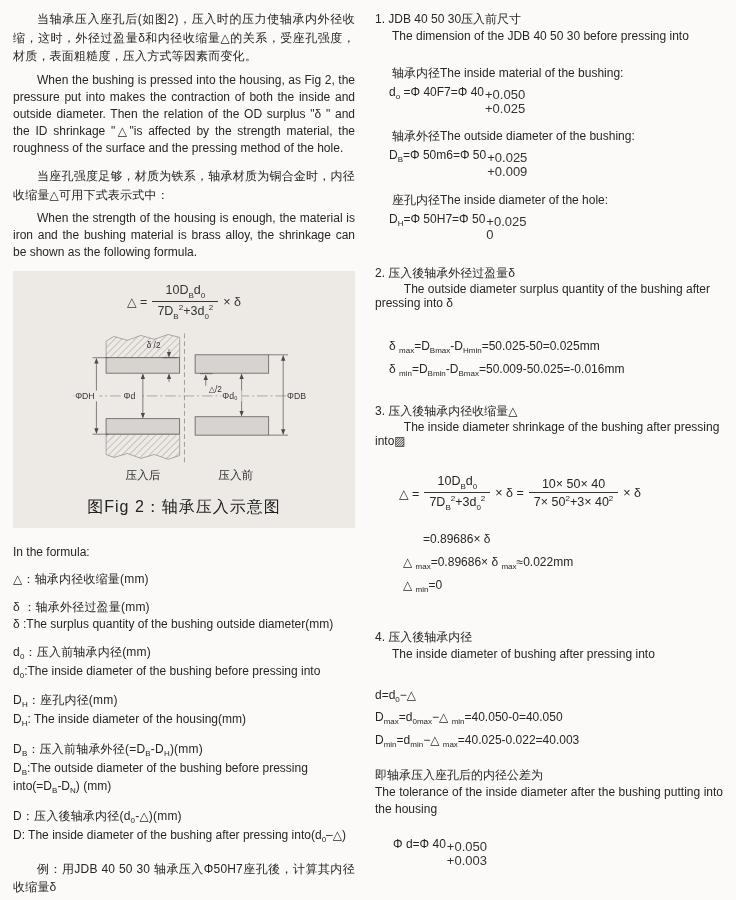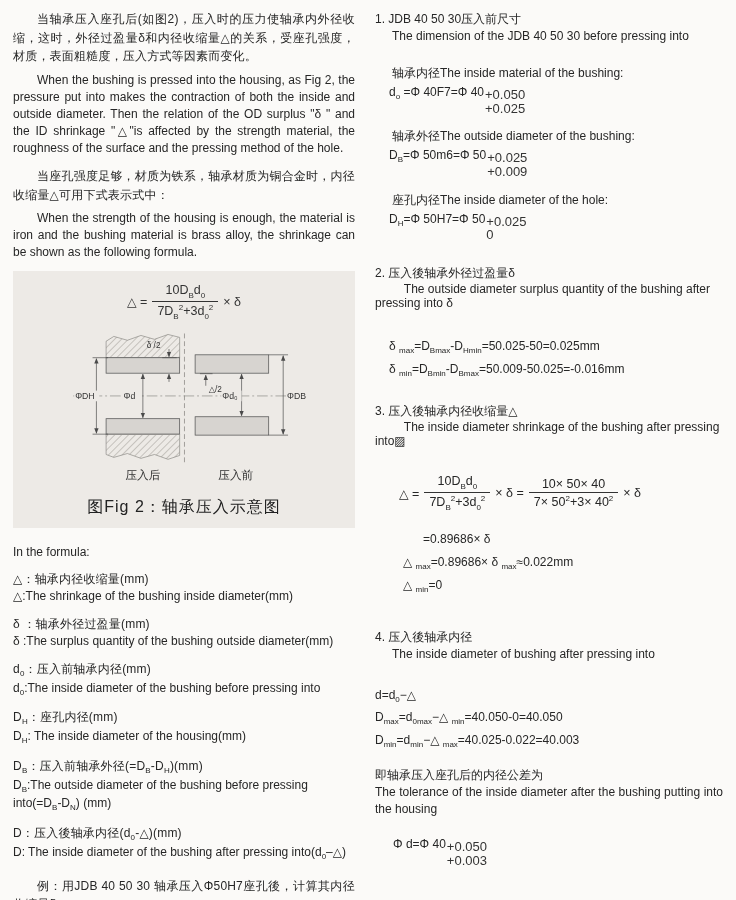--- a/index.html
+++ b/index.html
@@ -127,21 +127,20 @@
         <text x="224" y="152" font-size="12" text-anchor="middle">压入前</text>
       </svg>
 
       <div class="fig-caption">图Fig 2：轴承压入示意图</div>
     </div>
 
     <p class="en mb10">In the formula:</p>
 
     <div class="def">
       <div class="cn">△：轴承内径收缩量(mm)</div>
-      <div class="en">△:The shrinkage of the bushing inside diameter(mm)</div>
     </div>
     <div class="def">
       <div class="cn">δ ：轴承外径过盈量(mm)</div>
       <div class="en">δ :The surplus quantity of the bushing outside diameter(mm)</div>
     </div>
     <div class="def">
       <div class="cn">d<sub>0</sub>：压入前轴承内径(mm)</div>
       <div class="en">d<sub>0</sub>:The inside diameter of the bushing before pressing into</div>
     </div>
     <div class="def">

